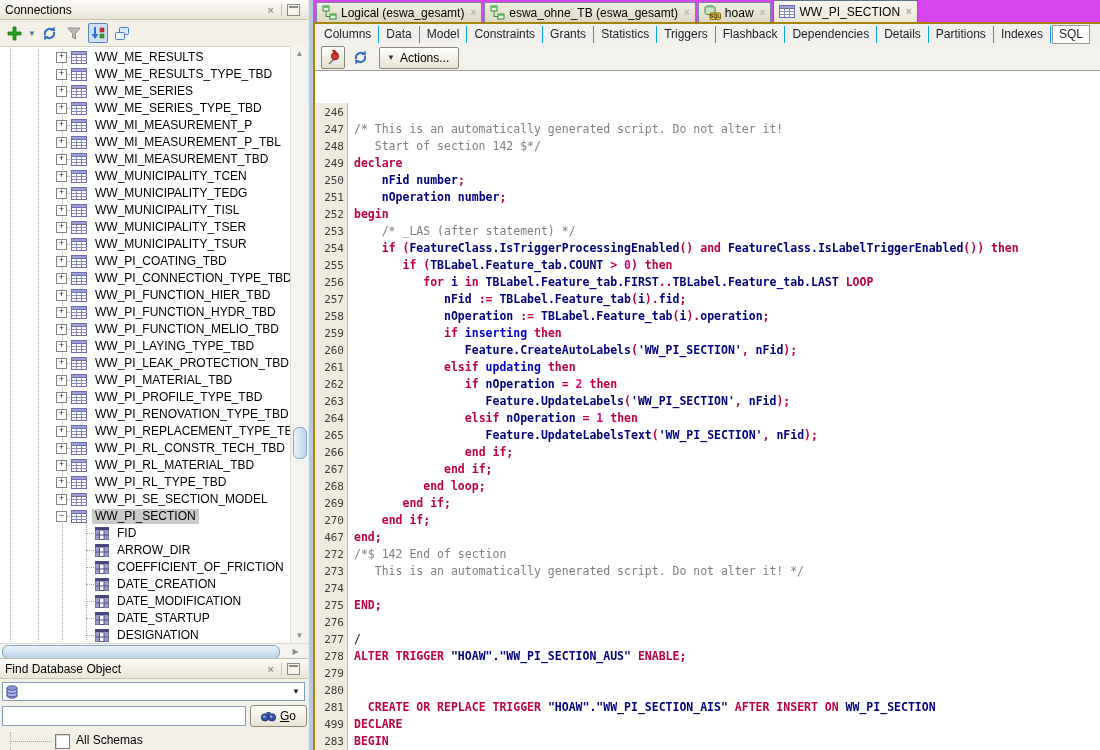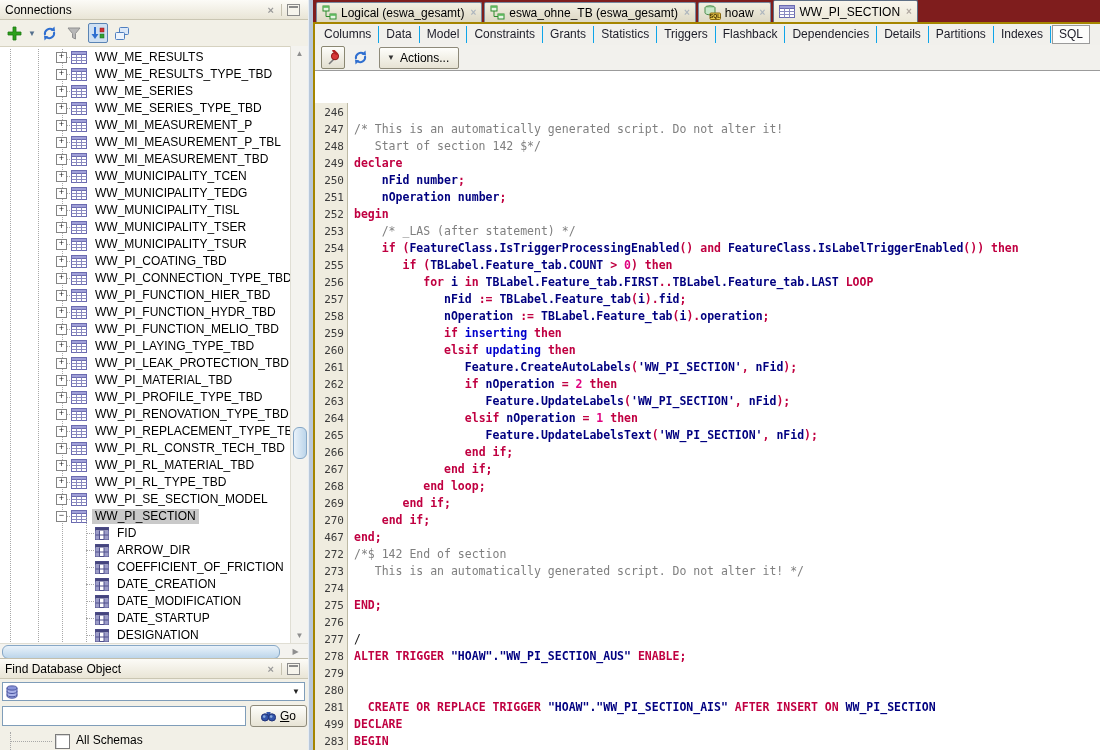--- a/index.html
+++ b/index.html
@@ -60,21 +60,21 @@
   .schema-row .hdot{position:absolute;left:10px;top:9px;width:42px;border-top:1px dotted #a8a8a8;}
   .schema-row .vdot{position:absolute;left:10px;top:0;height:18px;border-left:1px dotted #a8a8a8;}
   .cbox{position:absolute;left:55px;top:2px;width:13px;height:13px;background:#fff;border:1px solid #7b7b7b;
         box-shadow:inset 1px 1px 0 #d9d9d9;}
   .schema-row .slbl{position:absolute;left:76px;top:1px;}
 
   #splitter{position:absolute;left:308px;top:0;width:5px;height:750px;background:#b9c8da;border-left:1px solid #e7edf4;}
 
   
   #editor-panel{position:absolute;left:313px;top:0;width:787px;height:750px;background:#fff;}
-  #tab-strip{position:absolute;left:0;top:0;width:787px;height:22px;background:#7f1d1d;display:flex;align-items:flex-end;padding-left:3px;box-sizing:border-box;}
+  #tab-strip{position:absolute;left:0;top:0;width:787px;height:22px;background:#d946ef;display:flex;align-items:flex-end;padding-left:3px;box-sizing:border-box;}
   .etab{height:19px;margin-right:2px;display:flex;align-items:center;gap:4px;padding:0 5px;
         background:linear-gradient(#f2efe2,#ddd8c4);border:1px solid #78889e;border-bottom:none;
         border-radius:2px 2px 0 0;white-space:nowrap;cursor:default;}
   .etab.active{height:21px;background:linear-gradient(#f8f5ec,#ece8d8);border-color:#5f7085;}
   .etab .tclose{color:#aeb6be;font-weight:bold;font-size:10px;margin-left:2px;}
   .etab.active .tclose{color:#b0a8a0;}
   #olive-line{position:absolute;left:0;top:22px;width:787px;height:2px;background:#a58500;}
   #olive-left{position:absolute;left:0;top:24px;width:2px;height:726px;background:#a58500;}
 
   #subtab-bar{position:absolute;left:2px;top:24px;width:785px;height:21px;background:#f1f0ec;
@@ -698,22 +698,22 @@
           <div class="cln"><span class="tk-w">    </span><span class="tk-i">nFid number</span><span class="tk-k">;</span></div>
           <div class="cln"><span class="tk-w">    </span><span class="tk-i">nOperation number</span><span class="tk-k">;</span></div>
           <div class="cln"><span class="tk-k">begin</span></div>
           <div class="cln"><span class="tk-c">    /* _LAS (after statement) */</span></div>
           <div class="cln"><span class="tk-w">    </span><span class="tk-k">if (</span><span class="tk-i">FeatureClass.IsTriggerProcessingEnabled</span><span class="tk-k">() and </span><span class="tk-i">FeatureClass.IsLabelTriggerEnabled</span><span class="tk-k">()) then</span></div>
           <div class="cln"><span class="tk-w">       </span><span class="tk-k">if (</span><span class="tk-i">TBLabel.Feature_tab.COUNT</span><span class="tk-k"> &gt; </span><span class="tk-n">0</span><span class="tk-k">) then</span></div>
           <div class="cln"><span class="tk-w">          </span><span class="tk-k">for </span><span class="tk-i">i</span><span class="tk-k"> in </span><span class="tk-i">TBLabel.Feature_tab.FIRST</span><span class="tk-k">..</span><span class="tk-i">TBLabel.Feature_tab.LAST</span><span class="tk-k"> LOOP</span></div>
           <div class="cln"><span class="tk-w">             </span><span class="tk-i">nFid</span><span class="tk-k"> := </span><span class="tk-i">TBLabel.Feature_tab</span><span class="tk-k">(</span><span class="tk-i">i</span><span class="tk-k">).</span><span class="tk-i">fid</span><span class="tk-k">;</span></div>
           <div class="cln"><span class="tk-w">             </span><span class="tk-i">nOperation</span><span class="tk-k"> := </span><span class="tk-i">TBLabel.Feature_tab</span><span class="tk-k">(</span><span class="tk-i">i</span><span class="tk-k">).</span><span class="tk-i">operation</span><span class="tk-k">;</span></div>
           <div class="cln"><span class="tk-w">             </span><span class="tk-k">if </span><span class="tk-b">inserting</span><span class="tk-k"> then</span></div>
+          <div class="cln"><span class="tk-w">                </span><span class="tk-i">Feature.CreateAutoLabels</span><span class="tk-k">(</span><span class="tk-i">'WW_PI_SECTION'</span><span class="tk-k">, </span><span class="tk-i">nFid</span><span class="tk-k">);</span></div>
           <div class="cln"><span class="tk-w">             </span><span class="tk-k">elsif </span><span class="tk-b">updating</span><span class="tk-k"> then</span></div>
-          <div class="cln"><span class="tk-w">                </span><span class="tk-i">Feature.CreateAutoLabels</span><span class="tk-k">(</span><span class="tk-i">'WW_PI_SECTION'</span><span class="tk-k">, </span><span class="tk-i">nFid</span><span class="tk-k">);</span></div>
           <div class="cln"><span class="tk-w">                </span><span class="tk-k">if </span><span class="tk-i">nOperation</span><span class="tk-k"> = </span><span class="tk-n">2</span><span class="tk-k"> then</span></div>
           <div class="cln"><span class="tk-w">                   </span><span class="tk-i">Feature.UpdateLabels</span><span class="tk-k">(</span><span class="tk-i">'WW_PI_SECTION'</span><span class="tk-k">, </span><span class="tk-i">nFid</span><span class="tk-k">);</span></div>
           <div class="cln"><span class="tk-w">                </span><span class="tk-k">elsif </span><span class="tk-i">nOperation</span><span class="tk-k"> = </span><span class="tk-n">1</span><span class="tk-k"> then</span></div>
           <div class="cln"><span class="tk-w">                   </span><span class="tk-i">Feature.UpdateLabelsText</span><span class="tk-k">(</span><span class="tk-i">'WW_PI_SECTION'</span><span class="tk-k">, </span><span class="tk-i">nFid</span><span class="tk-k">);</span></div>
           <div class="cln"><span class="tk-w">                </span><span class="tk-k">end if;</span></div>
           <div class="cln"><span class="tk-w">             </span><span class="tk-k">end if;</span></div>
           <div class="cln"><span class="tk-w">          </span><span class="tk-k">end loop;</span></div>
           <div class="cln"><span class="tk-w">       </span><span class="tk-k">end if;</span></div>
           <div class="cln"><span class="tk-w">    </span><span class="tk-k">end if;</span></div>
           <div class="cln"><span class="tk-k">end;</span></div>

